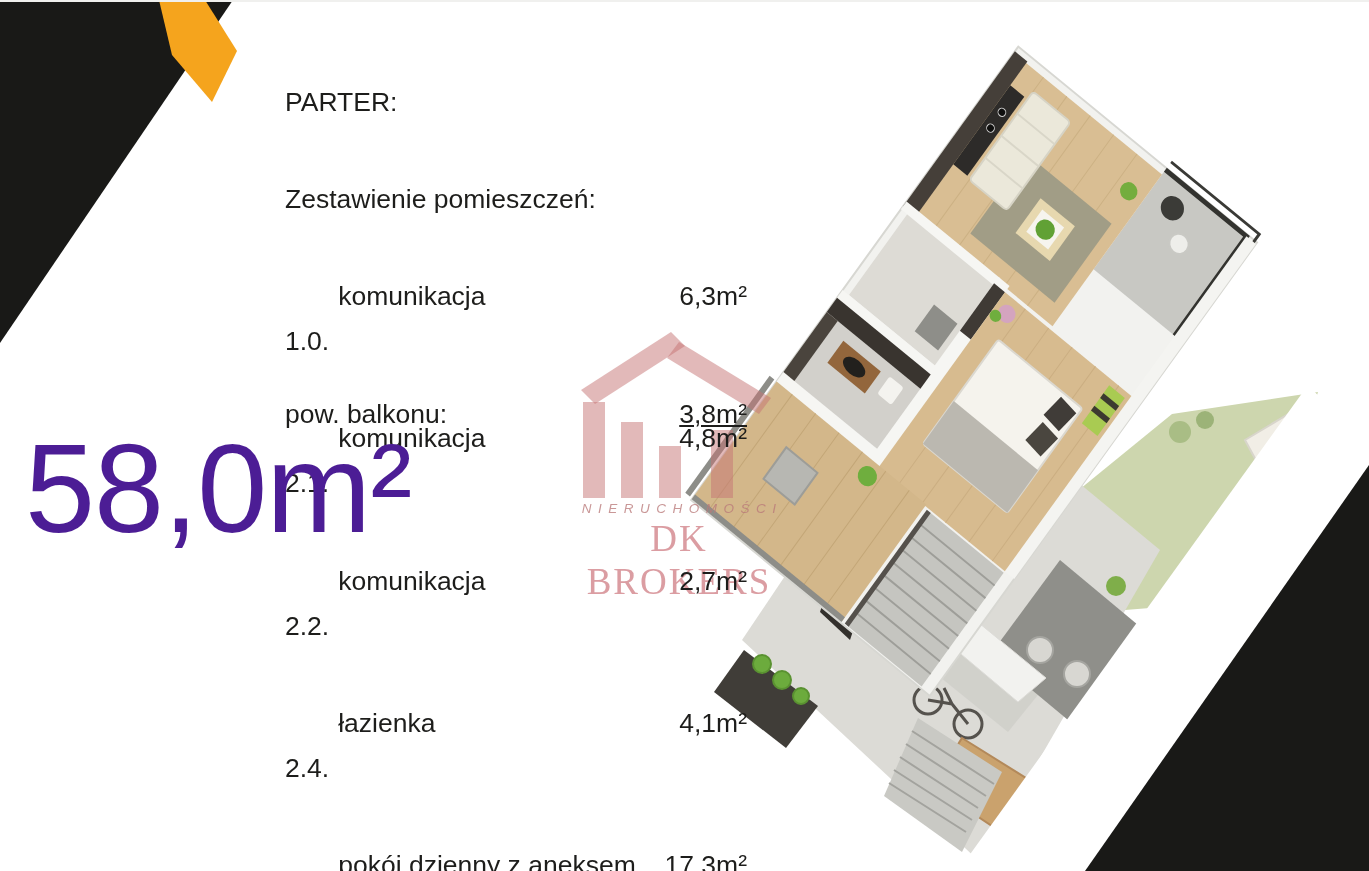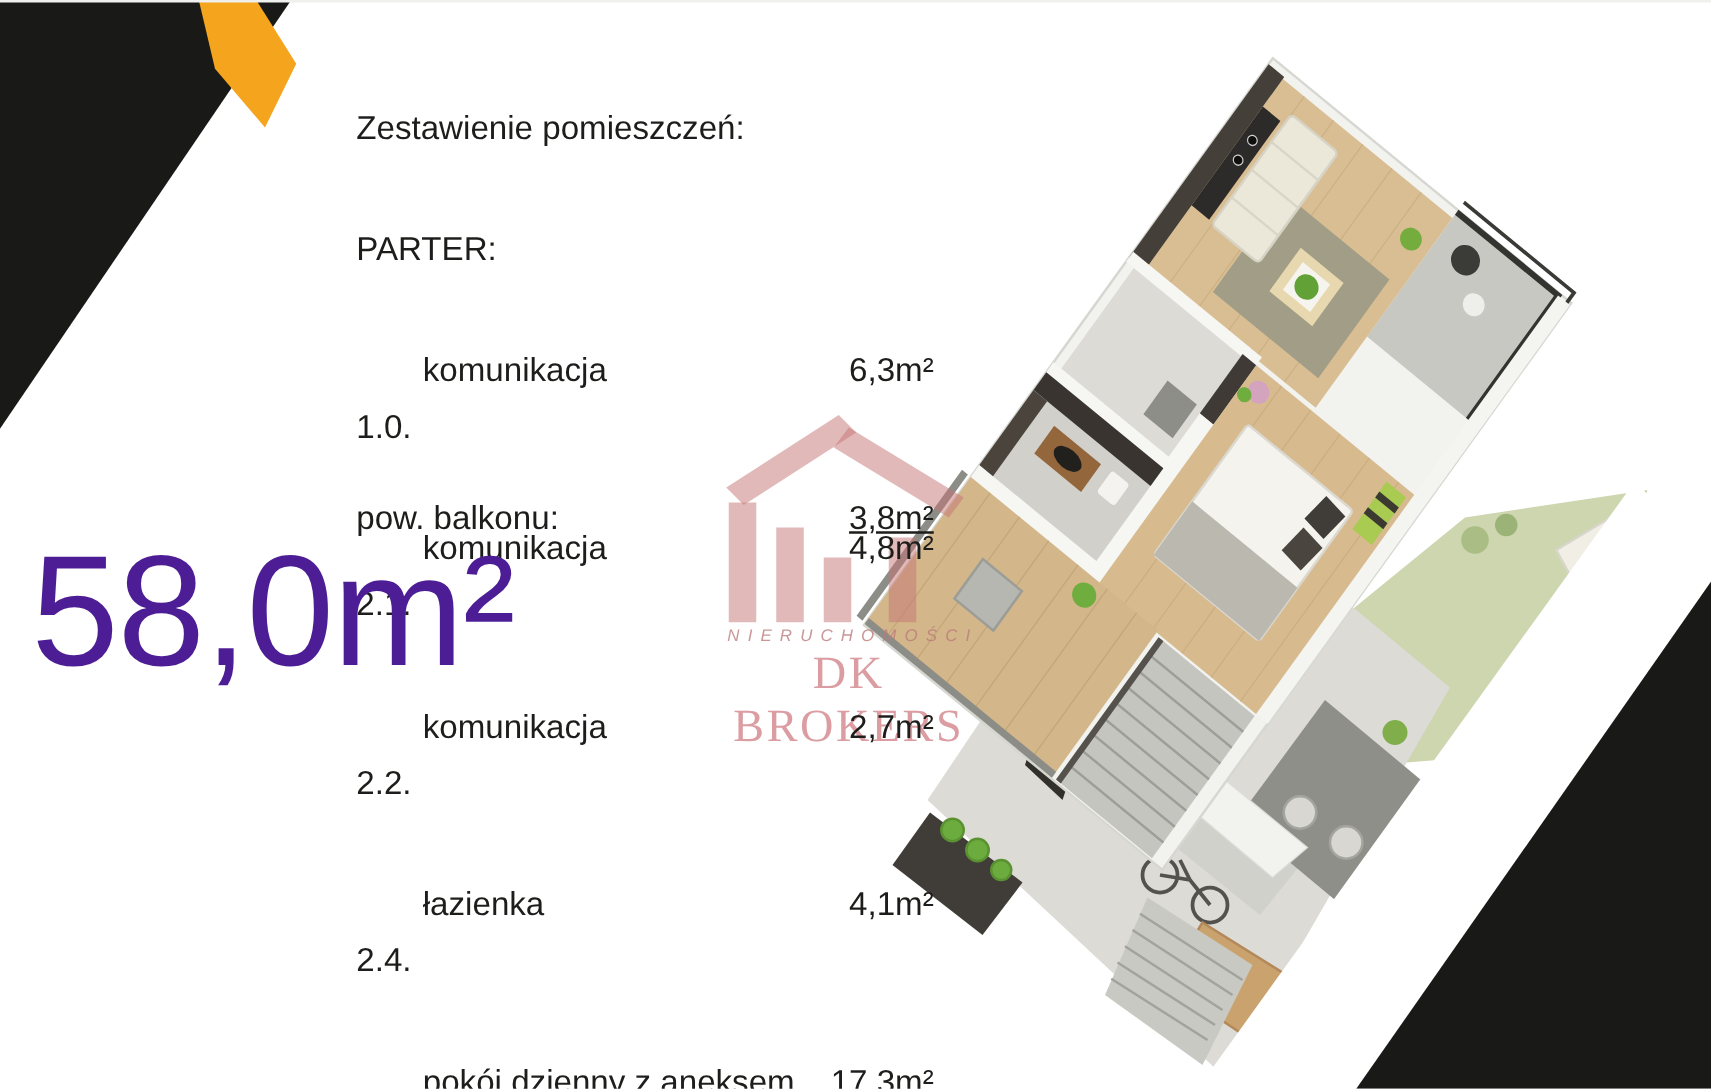--- a/index.html
+++ b/index.html
@@ -194,24 +194,24 @@
       <rect x="80" y="116" width="22" height="52"></rect>
       <rect x="132" y="100" width="22" height="68"></rect>
     </g>
   </svg>
   <div class="logo-line1">NIERUCHOMOŚCI</div>
   <div class="logo-line2">DK BROKERS</div>
 </div>
 
 <div class="room-list">
   <div class="row">
+    <span>PARTER:</span>
+  </div>
+  <div class="row">
     <span>Zestawienie pomieszczeń:</span>
-  </div>
-  <div class="row">
-    <span>PARTER:</span>
   </div>
   <div class="row">
     <span class="no">1.0.</span>
     <span class="nm">komunikacja</span>
     <span class="area">6,3m²</span>
   </div>
   <div class="row">
     <span class="no">2.1.</span>
     <span class="nm">komunikacja</span>
     <span class="area">4,8m²</span>

